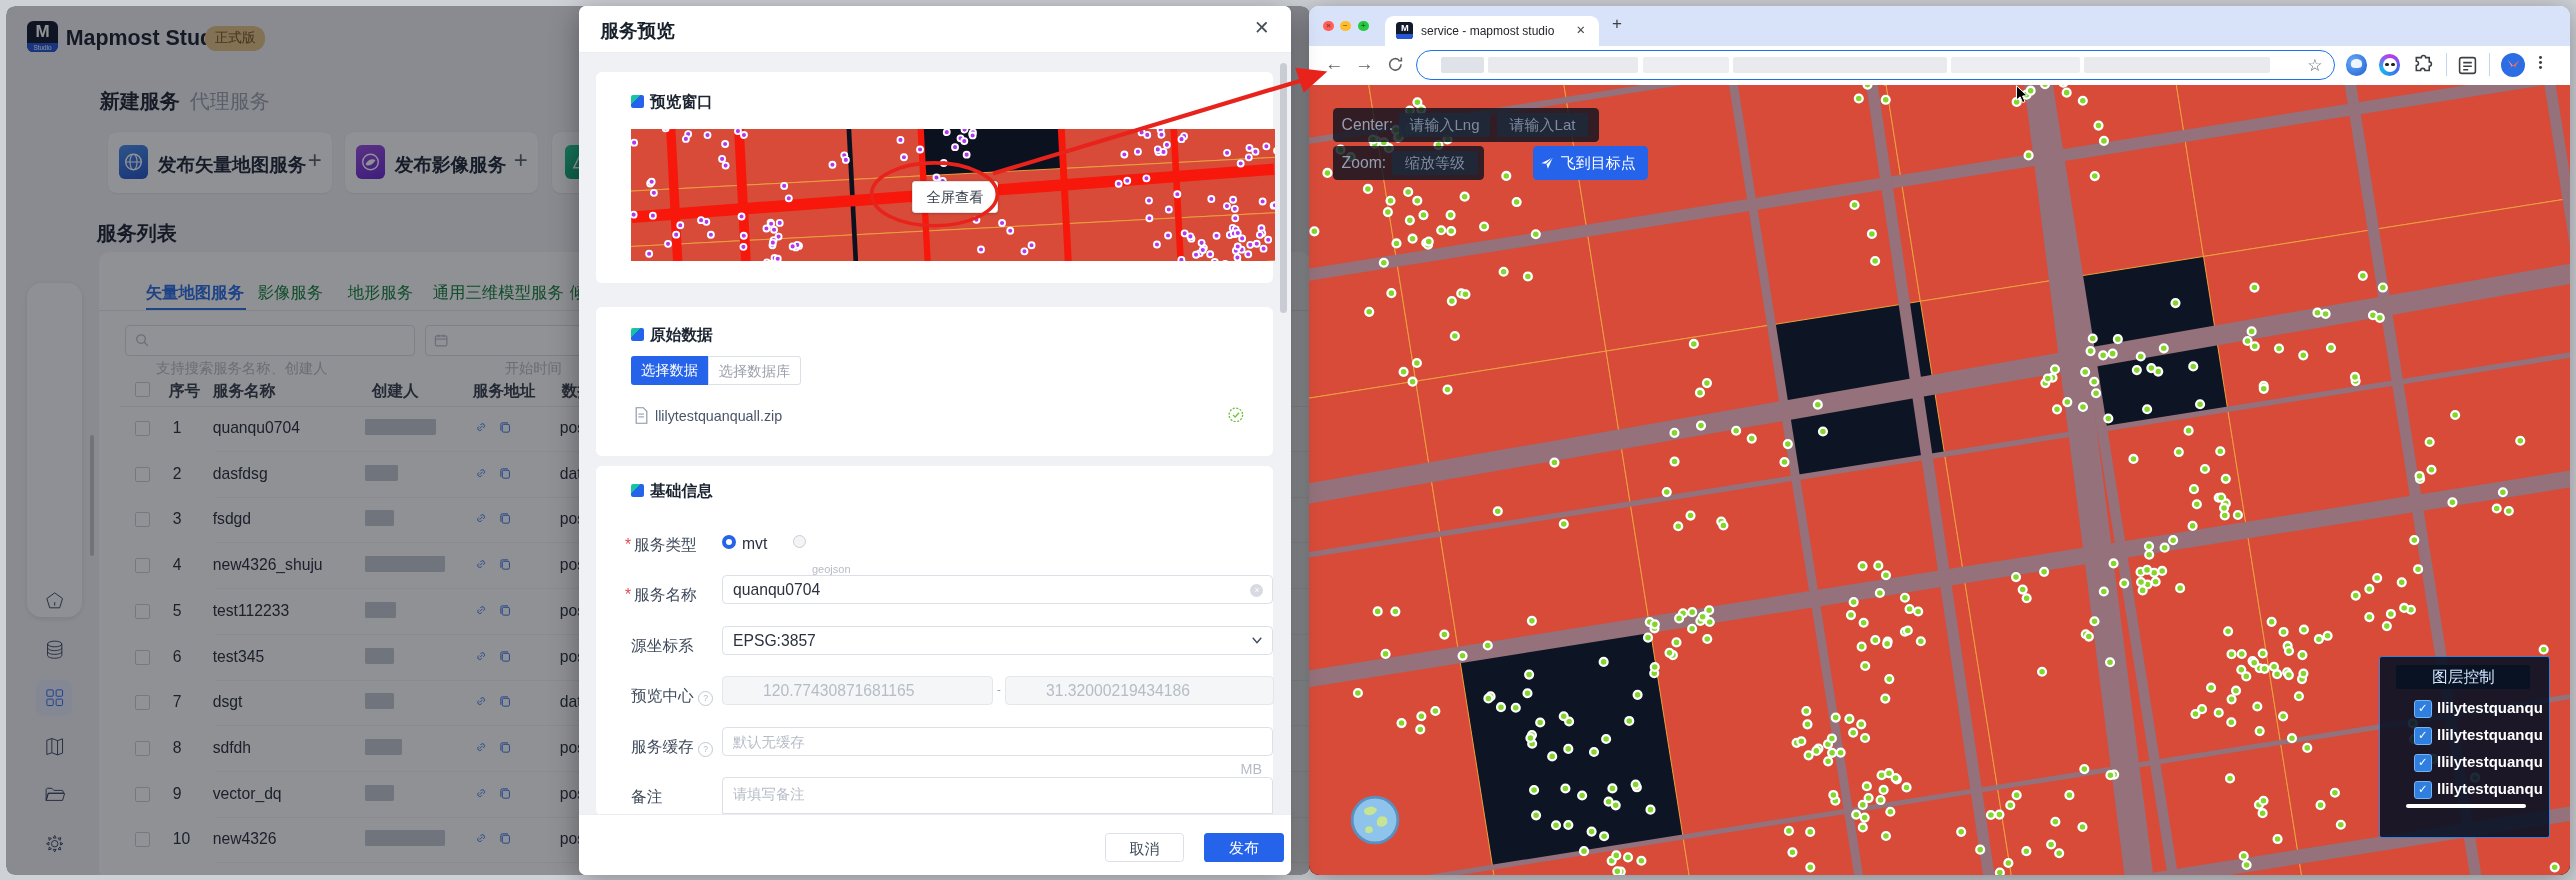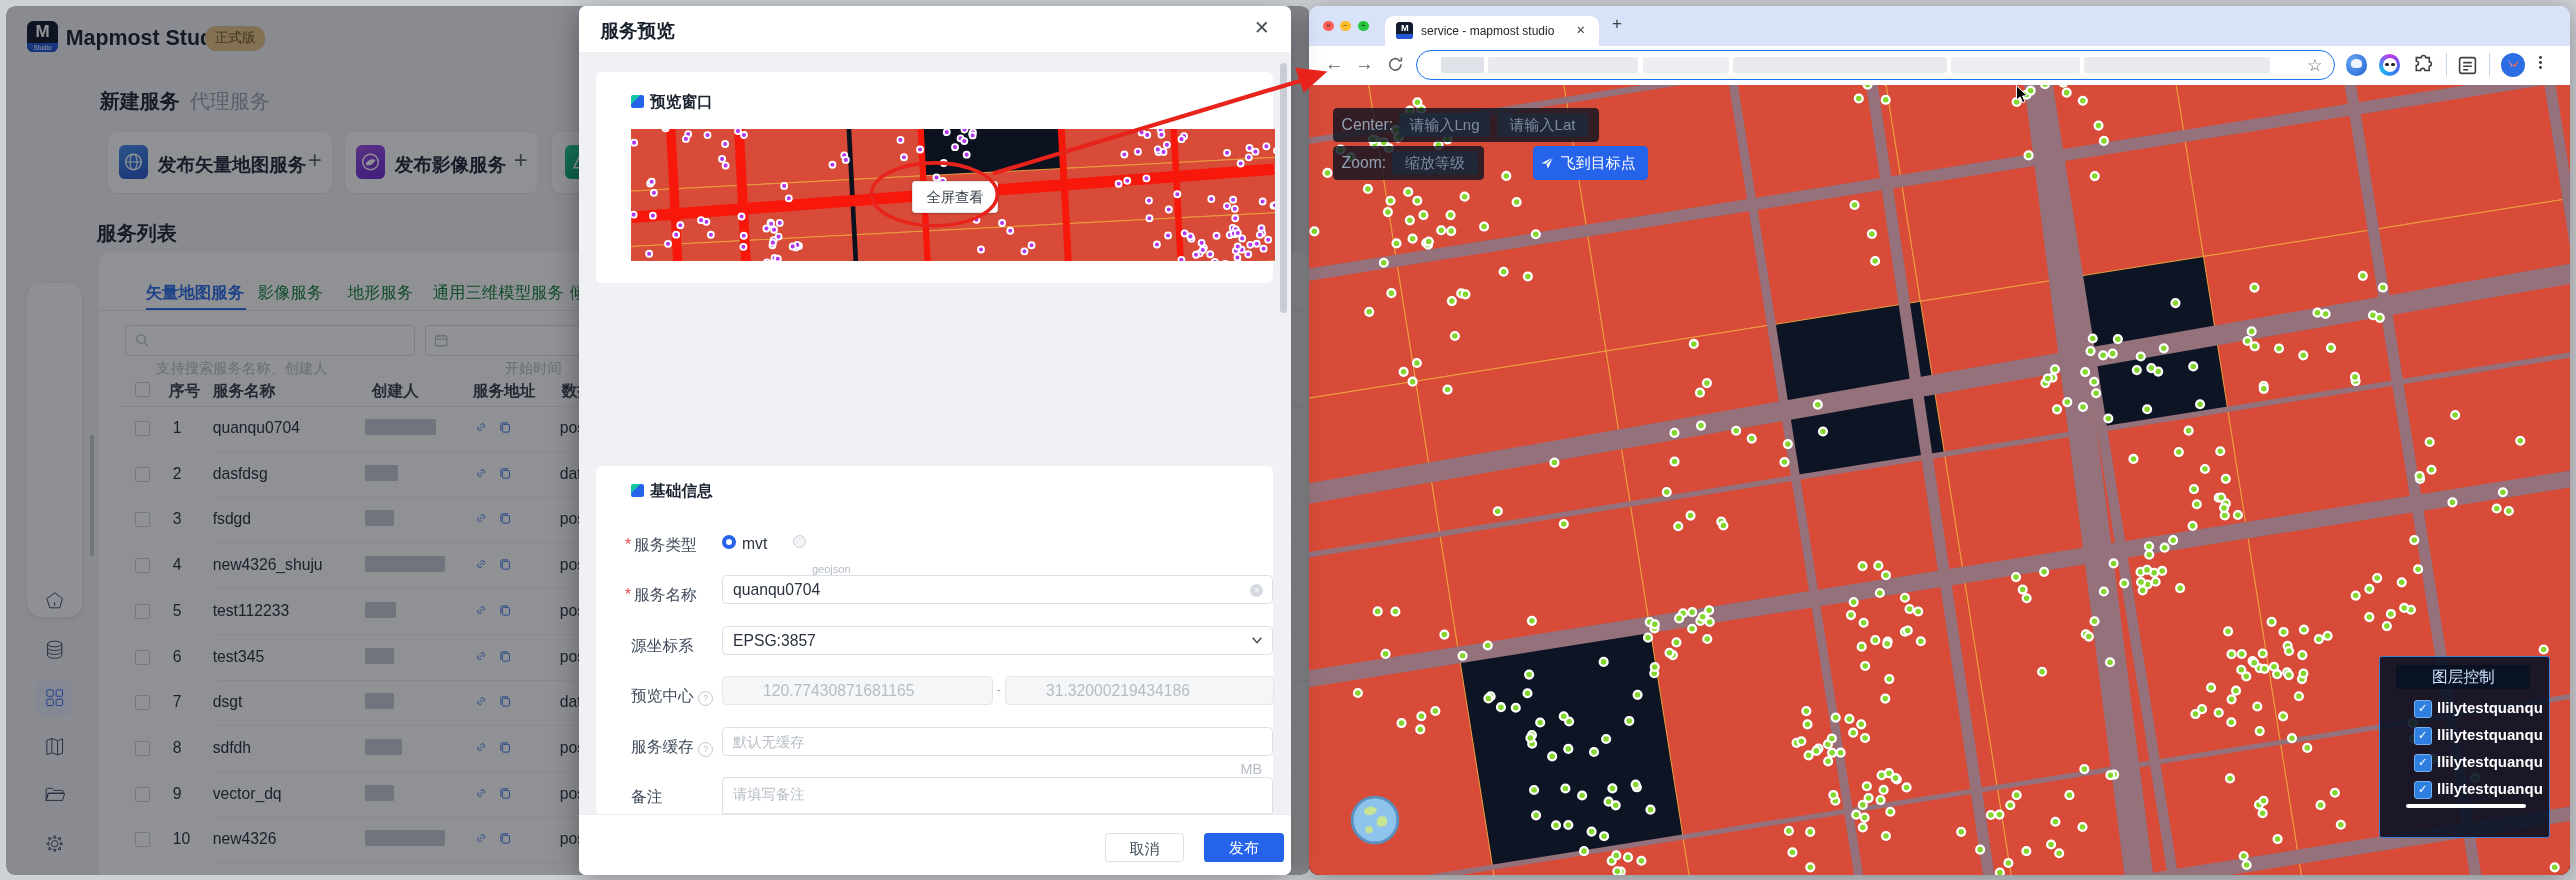--- a/index.html
+++ b/index.html
@@ -1294,20 +1294,36 @@
         <circle cx="38.7725227955639" cy="197.6324743048113" r="4.2" fill="#b138ef" stroke="#ffffff" stroke-width="2.6"></circle>
         <circle cx="63.01166080719886" cy="148.12390074943474" r="4.2" fill="#b138ef" stroke="#ffffff" stroke-width="2.6"></circle>
         <circle cx="111.67002755839748" cy="148.26908921876162" r="4.2" fill="#b138ef" stroke="#ffffff" stroke-width="2.6"></circle>
         <circle cx="105.29698184634915" cy="130.15746343978807" r="4.2" fill="#b138ef" stroke="#ffffff" stroke-width="2.6"></circle>
         <circle cx="97.90611430314124" cy="127.79820528666619" r="4.2" fill="#b138ef" stroke="#ffffff" stroke-width="2.6"></circle>
       </svg>
     <div class="abs" style="left:316px;top:109px;width:84px;height:30px;background:#fff;border:0.7px solid #e2e4e8;border-radius:2.9px;
          font-size:14.3px;color:#3a424e;text-align:center;line-height:30px;box-shadow:0 0.7px 2.9px rgba(0,0,0,.2);">全屏查看</div>
   </div>
 
+  <div class="abs mcard" style="top:301px;height:149px;">
+    <div class="abs secflag" style="left:35px;top:21.4px;"></div>
+    <span class="abs sechead" style="left:54px;top:18.6px;">原始数据</span>
+    <div class="abs btn-blue" style="left:35px;top:49px;width:77px;height:29px;line-height:29px;border-radius:2.9px 0 0 2.9px;">选择数据</div>
+    <div class="abs btn-ghost" style="left:112px;top:49px;width:93px;height:29px;line-height:29px;border-radius:0 2.9px 2.9px 0;box-sizing:border-box;">选择数据库</div>
+    <svg class="abs" style="left:38px;top:100px;" width="14.3" height="17" viewBox="0 0 20 24">
+        <path d="M3 1 H13 L18 6 V23 H3 Z" fill="none" stroke="#8a94a4" stroke-width="1.6"></path>
+        <line x1="6" y1="10" x2="14" y2="10" stroke="#8a94a4" stroke-width="1.4"></line>
+        <line x1="6" y1="14" x2="14" y2="14" stroke="#8a94a4" stroke-width="1.4"></line>
+      </svg>
+    <span class="abs" style="left:59px;top:101px;font-size:14.3px;color:#4a5568;">llilytestquanquall.zip</span>
+    <svg class="abs" style="right:29px;top:100px;" width="15.7" height="15.7" viewBox="0 0 22 22">
+        <circle cx="11" cy="11" r="9.5" fill="none" stroke="#6ec23a" stroke-width="1.8" stroke-dasharray="3 2"></circle>
+        <path d="M7 11 L10 14 L15.5 8" fill="none" stroke="#6ec23a" stroke-width="1.8"></path>
+      </svg>
+  </div>
 
   <div class="abs mcard" style="top:460px;height:349px;">
     <div class="abs secflag" style="left:35px;top:18.6px;"></div>
     <span class="abs sechead" style="left:54px;top:15.7px;">基础信息</span>
 
     <div class="abs flabel" style="left:29px;top:69px;"><span class="req">*</span><span>服务类型</span></div>
     <div class="abs" style="left:126px;top:69px;width:14.3px;height:14.3px;border-radius:50%;border:4.3px solid #2563eb;box-sizing:border-box;background:#fff;"></div>
     <span class="abs cell" style="left:146px;top:69px;">mvt</span>
     <div class="abs" style="left:197px;top:69px;width:13px;height:13px;border-radius:50%;border:1.1px solid #c9ced6;box-sizing:border-box;background:#f3f4f6;"></div>
     <span class="abs ph" style="left:216px;top:69px;font-size:11px;">geojson</span>

